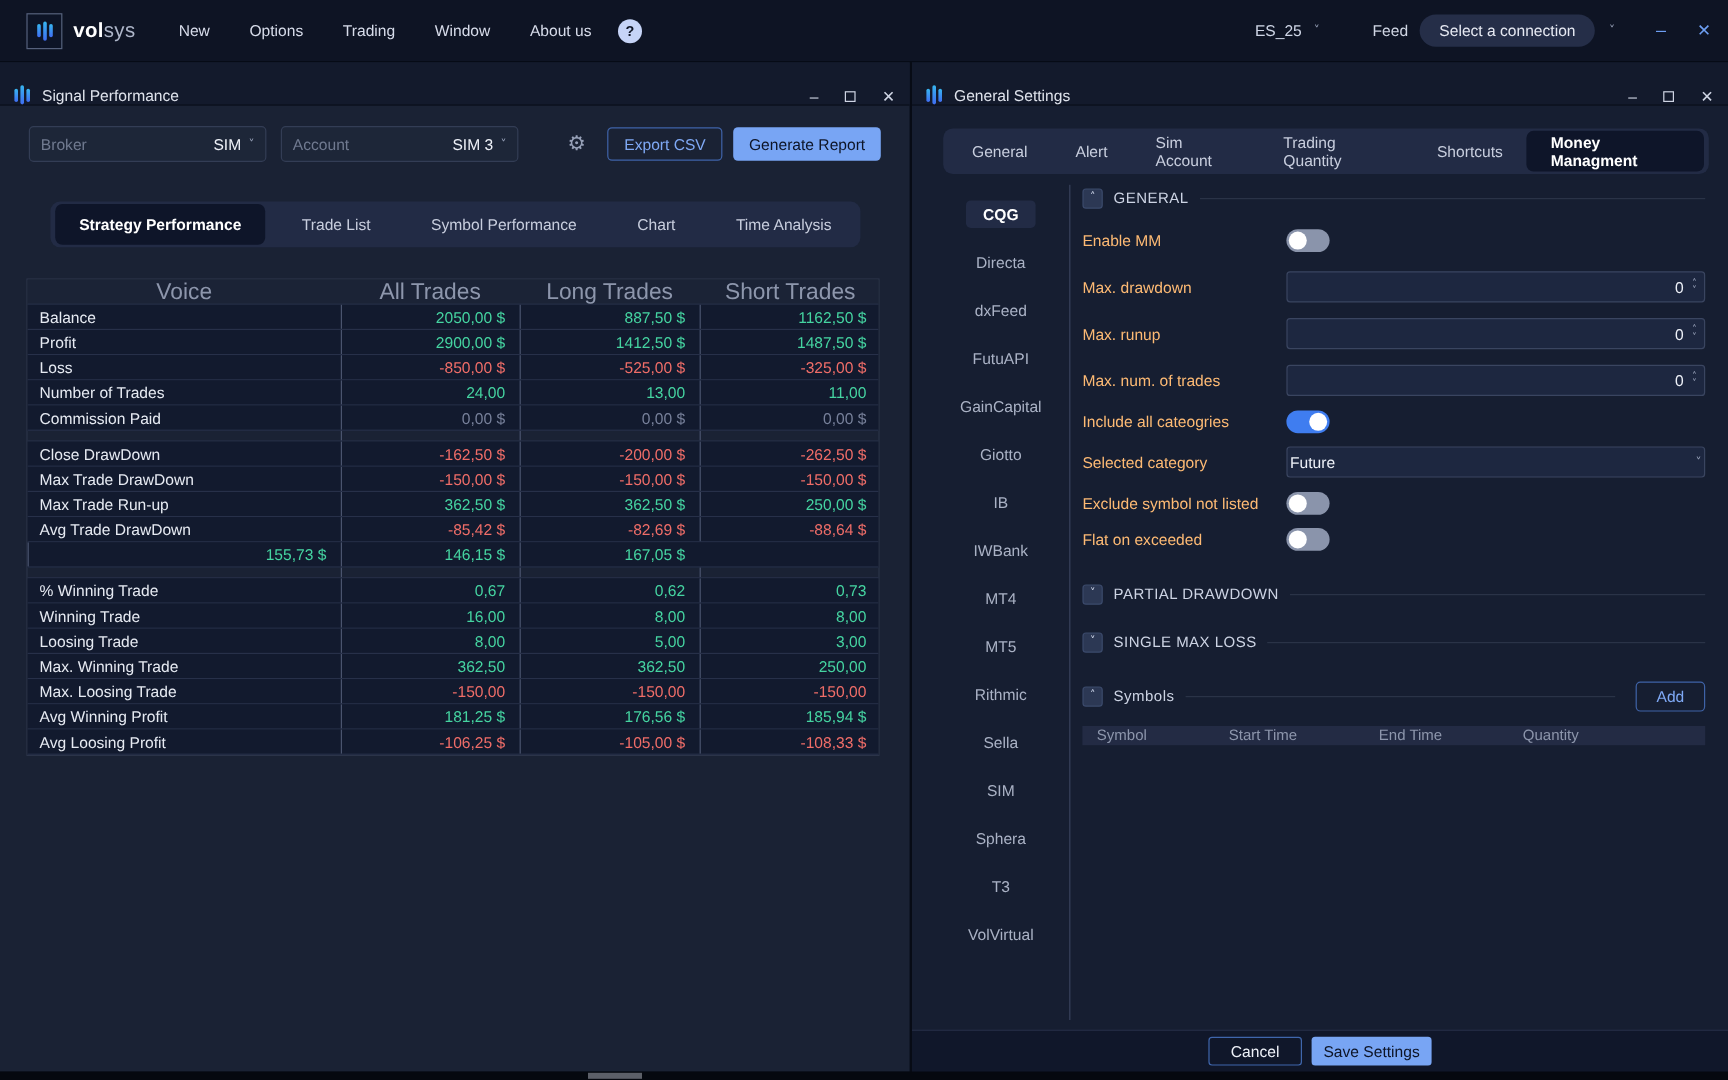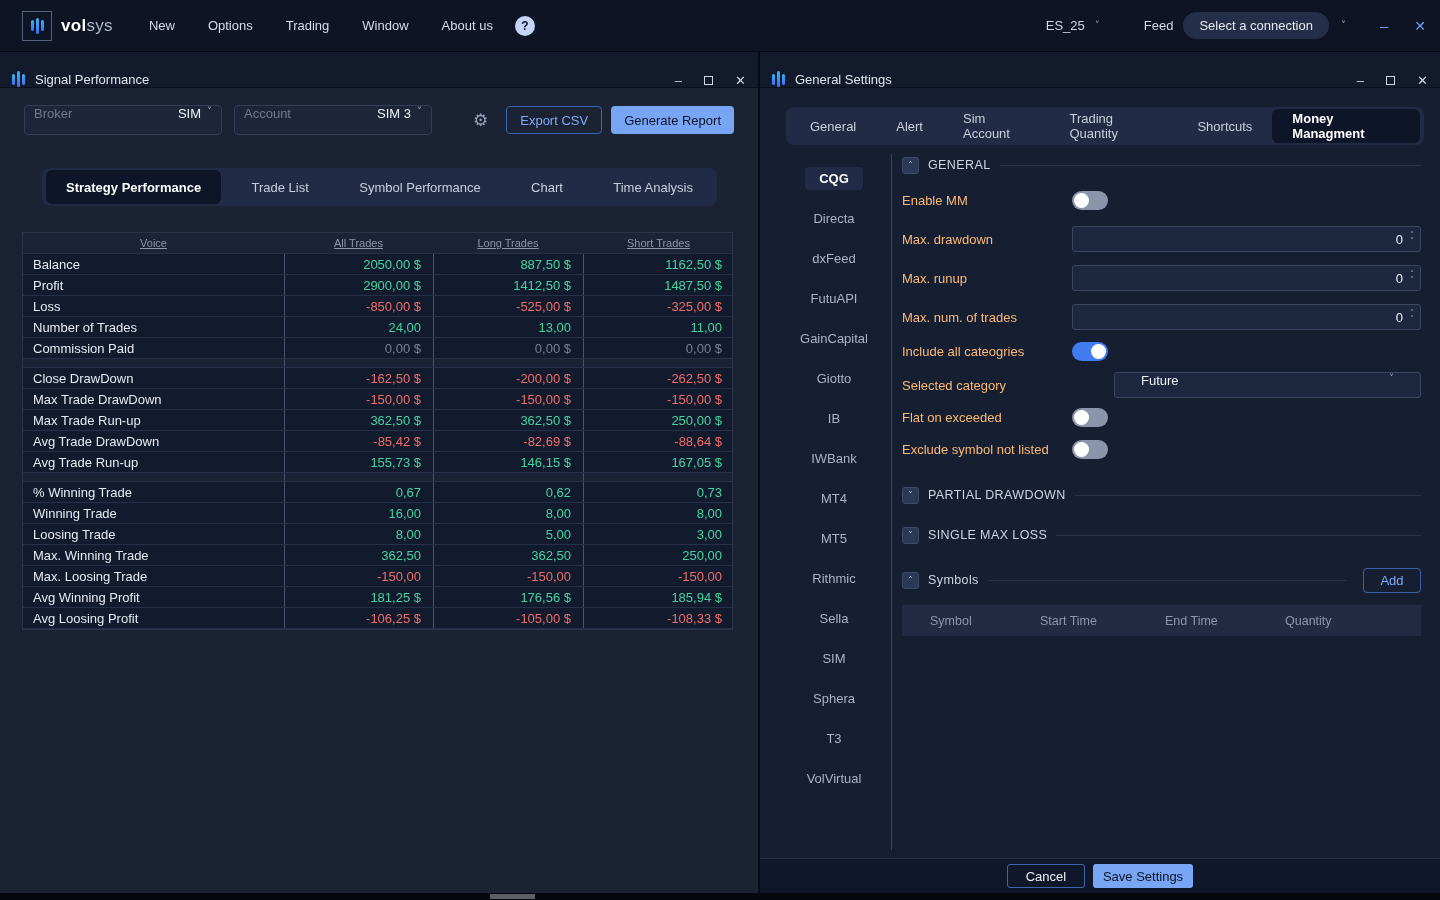--- a/index.html
+++ b/index.html
@@ -46,42 +46,42 @@
     display:flex;align-items:flex-end;padding:0 12px;}
   .titlebar .bars{margin-right:10px;}
   .titlebar .title{font-size:13px;color:#dfe3ec;}
   .win-ctrls{margin-left:auto;display:flex;align-items:center;gap:22px;color:#cfd5e4;}
   .win-ctrls .wc-max{width:9px;height:9px;border:1px solid #cfd5e4;display:inline-block;}
   .win-ctrls span{font-size:13px;line-height:1;}
 
   
   .toolbar{display:flex;align-items:center;margin:17px 24px 0 24px;height:30px;}
   .field-sel{width:198px;height:30px;background:#1d2638;border:1px solid #333d55;border-radius:4px;
-    display:flex;align-items:flex-start;padding:0 9px;}
+    display:flex;align-items:center;padding:0 9px;}
   .field-sel .flab{color:var(--muted2);}
   .field-sel .fval{margin-left:auto;color:#eef1f8;}
   .field-sel .chev{margin-left:6px;}
   .toolbar .gap{width:12px;}
   .gear{margin-left:auto;color:#97a1b8;font-size:17px;}
   .btn-outline{height:28px;border:1px solid #3f63a8;border-radius:4px;background:transparent;
     color:#7fa9f5;font-size:13px;padding:0 13px;display:flex;align-items:center;margin-left:18px;}
   .btn-fill{height:28px;border-radius:4px;background:#78a5f4;color:#0d1426;font-size:13px;
     padding:0 13px;display:flex;align-items:center;margin-left:9px;}
 
   .tabsbar{background:var(--panel);border-radius:8px;height:38px;display:flex;align-items:center;
     padding:0 4px;justify-content:space-between;}
   #signal-tabs{margin:33px 41px 0 42px;}
   #settings-tabs{margin:19px 16px 0 26px;}
   .tab{color:#c8cede;padding:0 20px;height:30px;display:flex;align-items:center;border-radius:6px;}
   .tab.active{background:var(--activedark);color:#ffffff;font-weight:700;height:34px;}
 
   .ptable{margin:26px 0 0 22px;width:711px;border:1px solid var(--border);}
   .prow{display:grid;grid-template-columns:261px 149px 150px 151px;}
   .phead{background:var(--rowhead);height:21px;border-bottom:1px solid var(--hline);}
-  .phead .hc{color:var(--muted);display:flex;align-items:center;justify-content:center;font-size:11px;text-decoration:underline;}
+  .phead .hc{color:var(--muted);display:flex;align-items:center;justify-content:center;font-size:19px;}
   .drow{background:var(--row);height:21px;border-bottom:1px solid var(--hline);}
   .drow .c0{display:flex;align-items:center;padding-left:10px;color:#e6eaf2;}
   .cv{border-left:1px solid var(--vline);}
   .drow .val{display:flex;align-items:center;justify-content:flex-end;padding-right:12px;}
   .spacer{height:9px;background:transparent;border-bottom:1px solid var(--hline);}
   .t-pos{color:var(--green);} .t-neg{color:var(--red);} .t-muted{color:#77809a;}
 
   
   .set-body{position:absolute;left:0;right:0;top:92px;bottom:35px;}
   .broker-list{position:absolute;left:16px;top:14px;width:116px;display:flex;flex-direction:column;}
@@ -104,29 +104,29 @@
   .toggle.off{background:#8a94ab;}
   .toggle.on{background:#3f7df0;}
   .toggle .knob{position:absolute;top:2px;width:15px;height:15px;border-radius:50%;background:#ffffff;}
   .toggle.off .knob{left:2px;} .toggle.on .knob{right:2px;}
   .num-input{flex:1;height:26px;background:var(--inputbg);border:1px solid var(--inputborder);
     border-radius:3px;display:flex;align-items:center;justify-content:flex-end;padding:0 6px 0 8px;}
   .num-input .num-val{color:#eef1f8;}
   .spinner{display:flex;flex-direction:column;margin-left:7px;line-height:6px;}
   .spinner i{font-style:normal;font-size:8px;color:#9aa4bb;font-family:"DejaVu Sans",sans-serif;}
   .sel-input{flex:1;height:26px;background:var(--inputbg);border:1px solid var(--inputborder);
-    border-radius:3px;display:flex;align-items:flex-start;padding:0 26px;margin-left:42px;}
+    border-radius:3px;display:flex;align-items:center;padding:0 2px;}
   .sel-input .sel-val{color:#eef1f8;}
   .sel-input .chev{margin-left:auto;}
 
   .sym-head{display:flex;align-items:center;margin-top:24px;height:24px;gap:9px;}
   .btn-add{width:58px;height:25px;border:1px solid #3f63a8;border-radius:4px;background:transparent;
     color:#7fa9f5;display:flex;align-items:center;justify-content:center;margin-left:8px;}
-  .symcols{display:grid;grid-template-columns:110px 125px 120px 1fr;background:#232b44;height:31px;
-    margin-top:13px;padding-left:28px;align-items:center;}
+  .symcols{display:grid;grid-template-columns:110px 125px 120px 1fr;background:#232b44;height:16px;
+    margin-top:13px;padding-left:12px;align-items:center;}
   .symcols .sc{color:var(--muted);font-size:12.5px;}
 
   .set-footer{position:absolute;left:0;right:0;bottom:0;height:35px;background:#10172a;
     border-top:1px solid #262f47;display:flex;align-items:center;justify-content:center;gap:8px;}
   .btn-cancel{width:78px;height:24px;border:1px solid #3f66ac;border-radius:3px;background:transparent;
     color:#eef1f8;display:flex;align-items:center;justify-content:center;}
   .btn-save{height:24px;padding:0 10px;border-radius:3px;background:#78a5f4;color:#0d1426;
     display:flex;align-items:center;justify-content:center;}
 
   .bottom-strip{position:absolute;left:0;top:893px;width:1440px;height:7px;background:#05080f;}
@@ -270,21 +270,20 @@
         <div class="val cv t-pos">362,50 $</div>
         <div class="val cv t-pos">250,00 $</div>
       </div>
       <div class="prow drow">
         <div class="c0">Avg Trade DrawDown</div>
         <div class="val cv t-neg">-85,42 $</div>
         <div class="val cv t-neg">-82,69 $</div>
         <div class="val cv t-neg">-88,64 $</div>
       </div>
       <div class="prow drow">
-        <div class="c0">Avg Trade Run-up</div>
         <div class="val cv t-pos">155,73 $</div>
         <div class="val cv t-pos">146,15 $</div>
         <div class="val cv t-pos">167,05 $</div>
       </div>
       <div class="prow spacer">
         <div></div>
         <div class="cv"></div>
         <div class="cv"></div>
         <div class="cv"></div>
       </div>
@@ -465,34 +464,34 @@
       </div>
 
       <div class="frow" style="margin-top:10px;">
         <span class="flabel">Selected category</span>
         <div class="sel-input">
           <span class="sel-val">Future</span>
           <span class="chev">˅</span>
         </div>
       </div>
 
+      <div class="frow" style="height:22px;margin-top:10px;">
+        <span class="flabel">Exclude symbol not listed</span>
+        <div class="toggle off">
+            <div class="knob"></div>
+          </div>
+      </div>
+
       <div class="frow" style="height:22px;margin-top:8px;">
         <span class="flabel">Flat on exceeded</span>
         <div class="toggle off">
             <div class="knob"></div>
           </div>
       </div>
 
-      <div class="frow" style="height:22px;margin-top:10px;">
-        <span class="flabel">Exclude symbol not listed</span>
-        <div class="toggle off">
-            <div class="knob"></div>
-          </div>
-      </div>
-
       <div class="sec-head" style="margin-top:26px;">
         <span class="sec-chev">˅</span>
         <span class="sec-title">PARTIAL DRAWDOWN</span>
         <span class="sec-line"></span>
       </div>
 
       <div class="sec-head" style="margin-top:22px;">
         <span class="sec-chev">˅</span>
         <span class="sec-title">SINGLE MAX LOSS</span>
         <span class="sec-line"></span>

